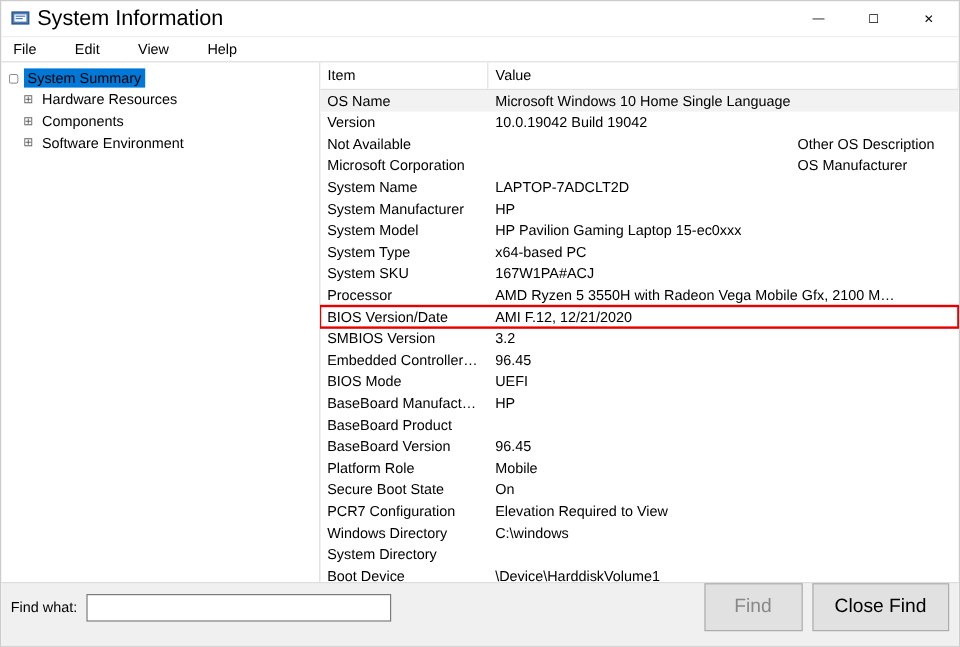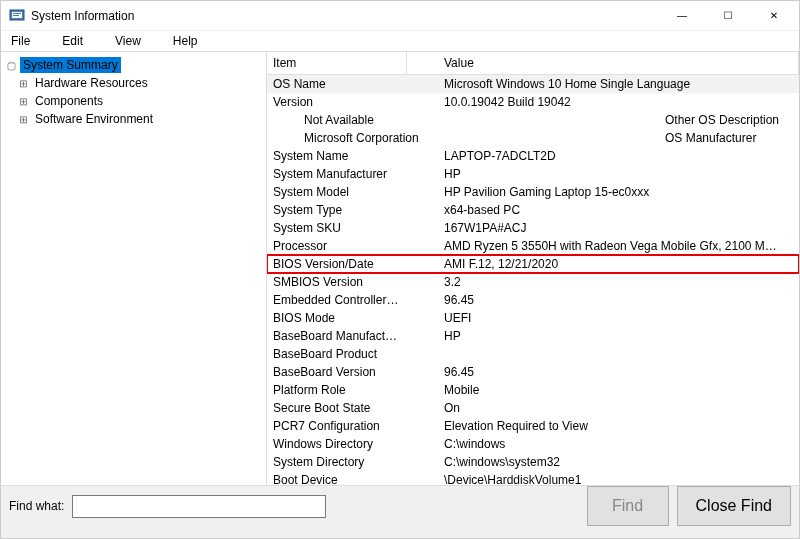--- a/index.html
+++ b/index.html
@@ -1,34 +1,34 @@
 <!DOCTYPE html>
 <html><head>
 <meta charset="utf-8">
 <style>
 * { box-sizing: border-box; margin: 0; padding: 0; }
 body { font-family: "Segoe UI", Tahoma, sans-serif; font-size: 12px; background: #fff; width: 800px; height: 539px; overflow: hidden; display: flex; flex-direction: column; border: 1px solid #ccc; }
 .titlebar { height: 30px; display: flex; align-items: center; padding: 0 2px 0 8px; border-bottom: 1px solid #eee; }
 .titlebar .app-icon { width: 16px; height: 16px; margin-right: 6px; display: flex; align-items: center; justify-content: center; }
-.titlebar .title { flex: 1; font-size: 12px; }
+.titlebar .title { flex: 1; font-size: 18px; }
 .titlebar .win-controls { display: flex; }
 .win-btn { width: 46px; height: 30px; display: flex; align-items: center; justify-content: center; font-size: 10px; color: #000; }
 .menubar { height: 20px; display: flex; align-items: center; padding: 0 4px; gap: 20px; font-size: 12px; }
 .menubar .menu-item { padding: 2px 6px; }
 .content { flex: 1; display: flex; border-top: 1px solid #ddd; overflow: hidden; }
 .tree { width: 266px; border-right: 1px solid #ddd; padding: 4px 2px; overflow-y: auto; }
 .tree-item { display: flex; align-items: center; padding: 1px 2px; white-space: nowrap; cursor: default; }
 .tree-item .exp { width: 13px; height: 13px; display: flex; align-items: center; justify-content: center; margin-right: 2px; color: #666; font-size: 10px; }
 .tree-item.selected .label { background: #0078d7; color: #000000; }
 .tree-item .label { padding: 1px 3px; }
 .details { flex: 1; display: flex; flex-direction: column; overflow: hidden; }
 .list-header { display: flex; background: #fff; border-bottom: 1px solid #e0e0e0; }
 .list-header .col { padding: 4px 6px; border-right: 1px solid #e0e0e0; font-weight: normal; }
 .col-item { width: 140px; flex-shrink: 0; }
-.col-value { flex: 1; margin-left: 31px; }
+.col-value { flex: 1; }
 .list-body { flex: 1; overflow-y: auto; }
 .row { display: flex; padding: 1px 0; }
 .row:nth-child(1) { background: #f2f2f2; }
 .row .cell { padding: 1px 6px; white-space: nowrap; overflow: hidden; text-overflow: ellipsis; }
 .row.highlight { outline: 2px solid #e60000; outline-offset: -1px; position: relative; z-index: 1; }
 .footer { border-top: 1px solid #ddd; padding: 0 8px 12px 8px; display: flex; align-items: center; gap: 8px; background: #f0f0f0; }
 .footer label { font-size: 12px; }
 .footer input[type=text] { flex: 1; max-width: 480px; height: 23px; border: 1px solid #7a7a7a; padding: 2px 4px; font-size: 12px; background: #fff; }
 .footer .btn { height: 40px; padding: 0 18px; border: 1px solid #adadad; background: #e1e1e1; font-size: 16px; min-width: 82px; }
 .footer .btn:disabled { color: #888; }
@@ -166,21 +166,20 @@
         <div class="row">
           <div class="cell col-item">PCR7 Configuration</div>
           <div class="cell col-value">Elevation Required to View</div>
         </div>
         <div class="row">
           <div class="cell col-item">Windows Directory</div>
           <div class="cell col-value">C:\windows</div>
         </div>
         <div class="row">
           <div class="cell col-item">System Directory</div>
-          <div class="cell col-value">C:\windows\system32</div>
         </div>
         <div class="row">
           <div class="cell col-item">Boot Device</div>
           <div class="cell col-value">\Device\HarddiskVolume1</div>
         </div>
       </div>
   </div>
 </div>
 
 <div class="footer">

